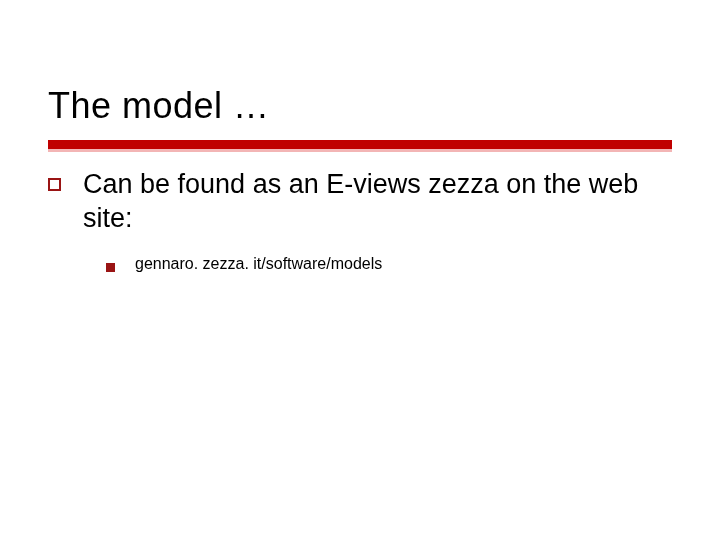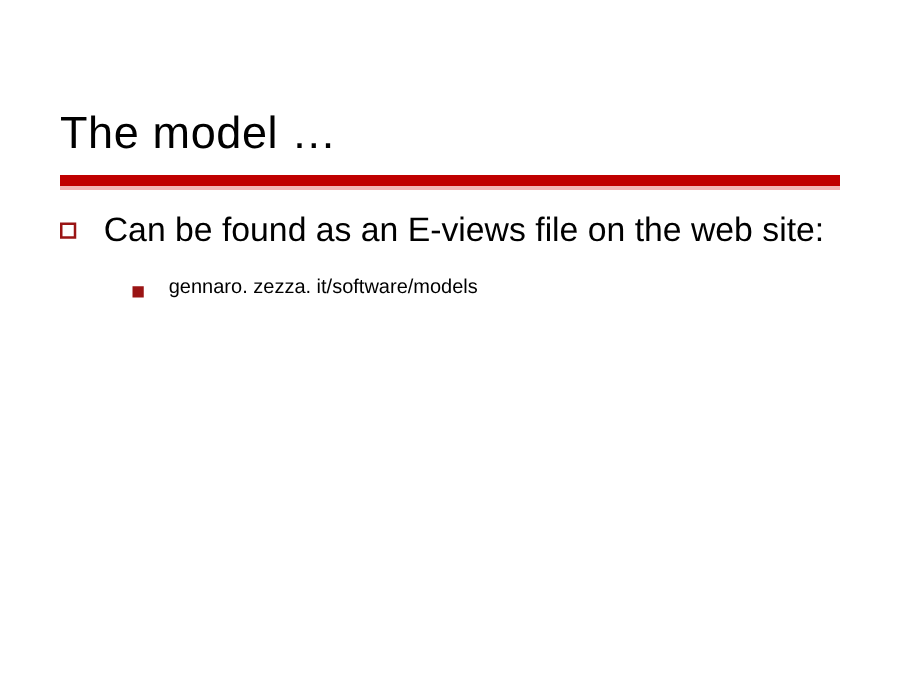--- a/index.html
+++ b/index.html
@@ -92,21 +92,21 @@
 
   <div class="title">The model …</div>
 
   <div class="rule-dark"></div>
   <div class="rule-light"></div>
 
   <div class="body">
 
     <div class="lvl1">
       <span class="bullet"></span>
-      <span class="text">Can be found as an E-views file on the web site:</span>
+      <span class="text">Can be found as an E-views zezza on the web site:</span>
     </div>
 
     <div class="lvl2">
       <span class="bullet"></span>
       <span class="text">gennaro. zezza. it/software/models</span>
     </div>
 
   </div>
 </div>
 

